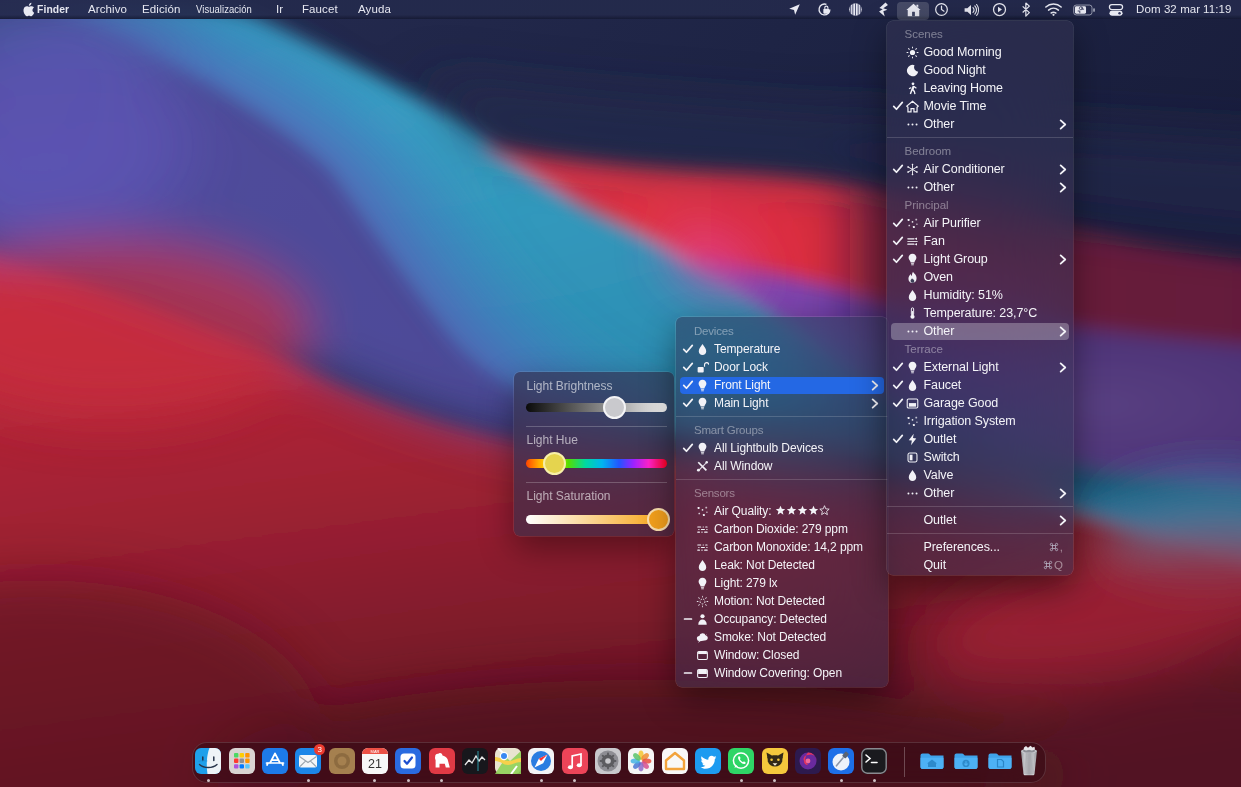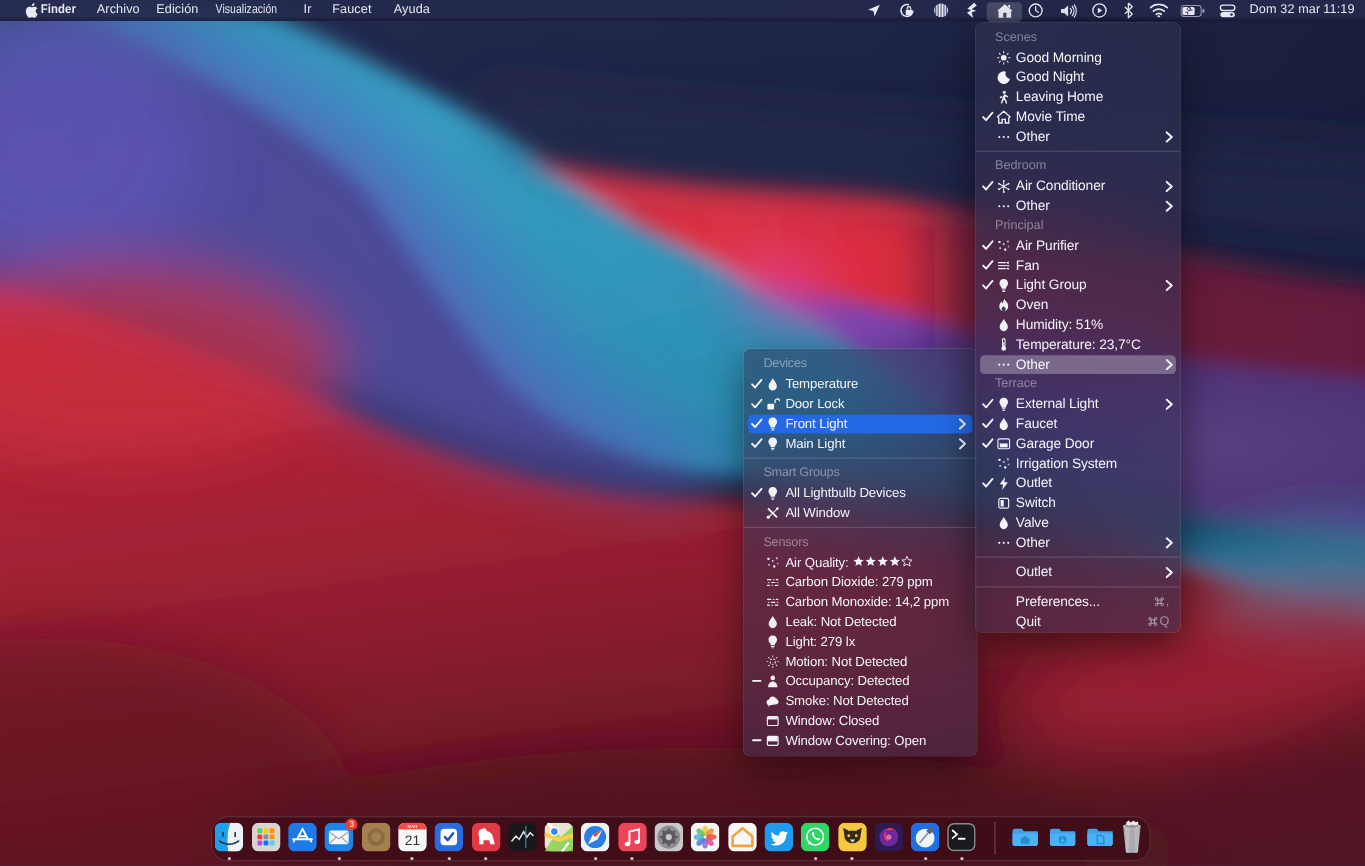--- a/index.html
+++ b/index.html
@@ -396,20 +396,33 @@
             <line x1="13.2" y1="8" x2="13.05" y2="29"></line>
             <line x1="14.599999999999998" y1="8" x2="14.100000000000001" y2="29"></line>
             <line x1="16.0" y1="8" x2="15.15" y2="29"></line>
             <line x1="17.4" y1="8" x2="16.2" y2="29"></line>
             <line x1="18.8" y1="8" x2="17.25" y2="29"></line>
           </g>
         </svg></div>
       <div style="position:absolute;left:903.5px;top:747px;width:1px;height:30px;background:rgba(255,255,255,0.25)"></div>
     </div>
 
+<div id="sliders">
+ <div class="slb" style="top:6.5px">Light Brightness</div>
+ <div class="track" style="top:30.5px;background:linear-gradient(to right,#0a0a0a,#f5f5f5)"></div>
+ <div class="knob" style="left:88.9px;top:24.4px;background:#c9c9cd;border-color:#f4f4f6"></div>
+ <div class="ssep" style="top:54.2px"></div>
+ <div class="slb" style="top:60.5px">Light Hue</div>
+ <div class="track" style="top:86.5px;background:linear-gradient(to right,#ff4400,#ffaa00 9%,#ffee00 17%,#55dd00 30%,#00d9a0 42%,#00b4f0 54%,#2255ff 66%,#9922ff 76%,#ff22cc 87%,#ff0022 100%)"></div>
+ <div class="knob" style="left:29.5px;top:79.5px;background:#e5d44e;border-color:#f7f0a8"></div>
+ <div class="ssep" style="top:110.2px"></div>
+ <div class="slb" style="top:117px">Light Saturation</div>
+ <div class="track" style="top:143px;background:linear-gradient(to right,#ffffff,#f6a211)"></div>
+ <div class="knob" style="left:133.3px;top:136.0px;background:#f4a01c;border-color:#fbe0ae"></div>
+</div>
 <div class="menu" id="devmenu">
 <div class="mrow">
         <span class="mhdr" style="left:18px">Devices</span>
       </div>
 <div class="mrow">
         <span class="mi" style="left:6px">
           <svg width="12" height="12" viewBox="0 0 14 14">
             <path d="M2 7.5 L5.2 10.8 L12 2.8" fill="none" stroke="#f2f2f7" stroke-width="2" stroke-linecap="round" stroke-linejoin="round"></path>
           </svg>
         </span>
@@ -920,21 +933,21 @@
           <svg width="12" height="12" viewBox="0 0 14 14">
             <path d="M2 7.5 L5.2 10.8 L12 2.8" fill="none" stroke="#f2f2f7" stroke-width="2" stroke-linecap="round" stroke-linejoin="round"></path>
           </svg>
         </span>
         <span class="mi" style="left:19px">
           <svg width="13" height="13" viewBox="0 0 16 16" style="">
             <rect x="1.5" y="2.5" width="13" height="11" rx="1.6" fill="none" stroke="#f2f2f7" stroke-width="1.3"></rect>
             <rect x="3.6" y="7.5" width="8.8" height="4.4" fill="#f2f2f7"></rect>
           </svg>
         </span>
-        <span class="mlb" style="left:37px">Garage Door</span>
+        <span class="mlb" style="left:37px">Garage Good</span>
       </div>
 <div class="mrow">
         <span class="mi" style="left:19px">
           <svg width="13" height="13" viewBox="0 0 16 16" style="">
             <rect x="2" y="2.5" width="2.4" height="2.4" rx="0.6" fill="#f2f2f7"></rect>
             <rect x="7" y="5" width="2" height="2" rx="0.5" fill="#f2f2f7" opacity="0.85"></rect>
             <rect x="11.5" y="2" width="2.2" height="2.2" rx="0.5" fill="#f2f2f7" opacity="0.7"></rect>
             <rect x="3" y="9.5" width="2" height="2" rx="0.5" fill="#f2f2f7" opacity="0.8"></rect>
             <rect x="8.5" y="11" width="2.4" height="2.4" rx="0.6" fill="#f2f2f7"></rect>
             <rect x="12.5" y="8" width="1.8" height="1.8" rx="0.4" fill="#f2f2f7" opacity="0.6"></rect>

